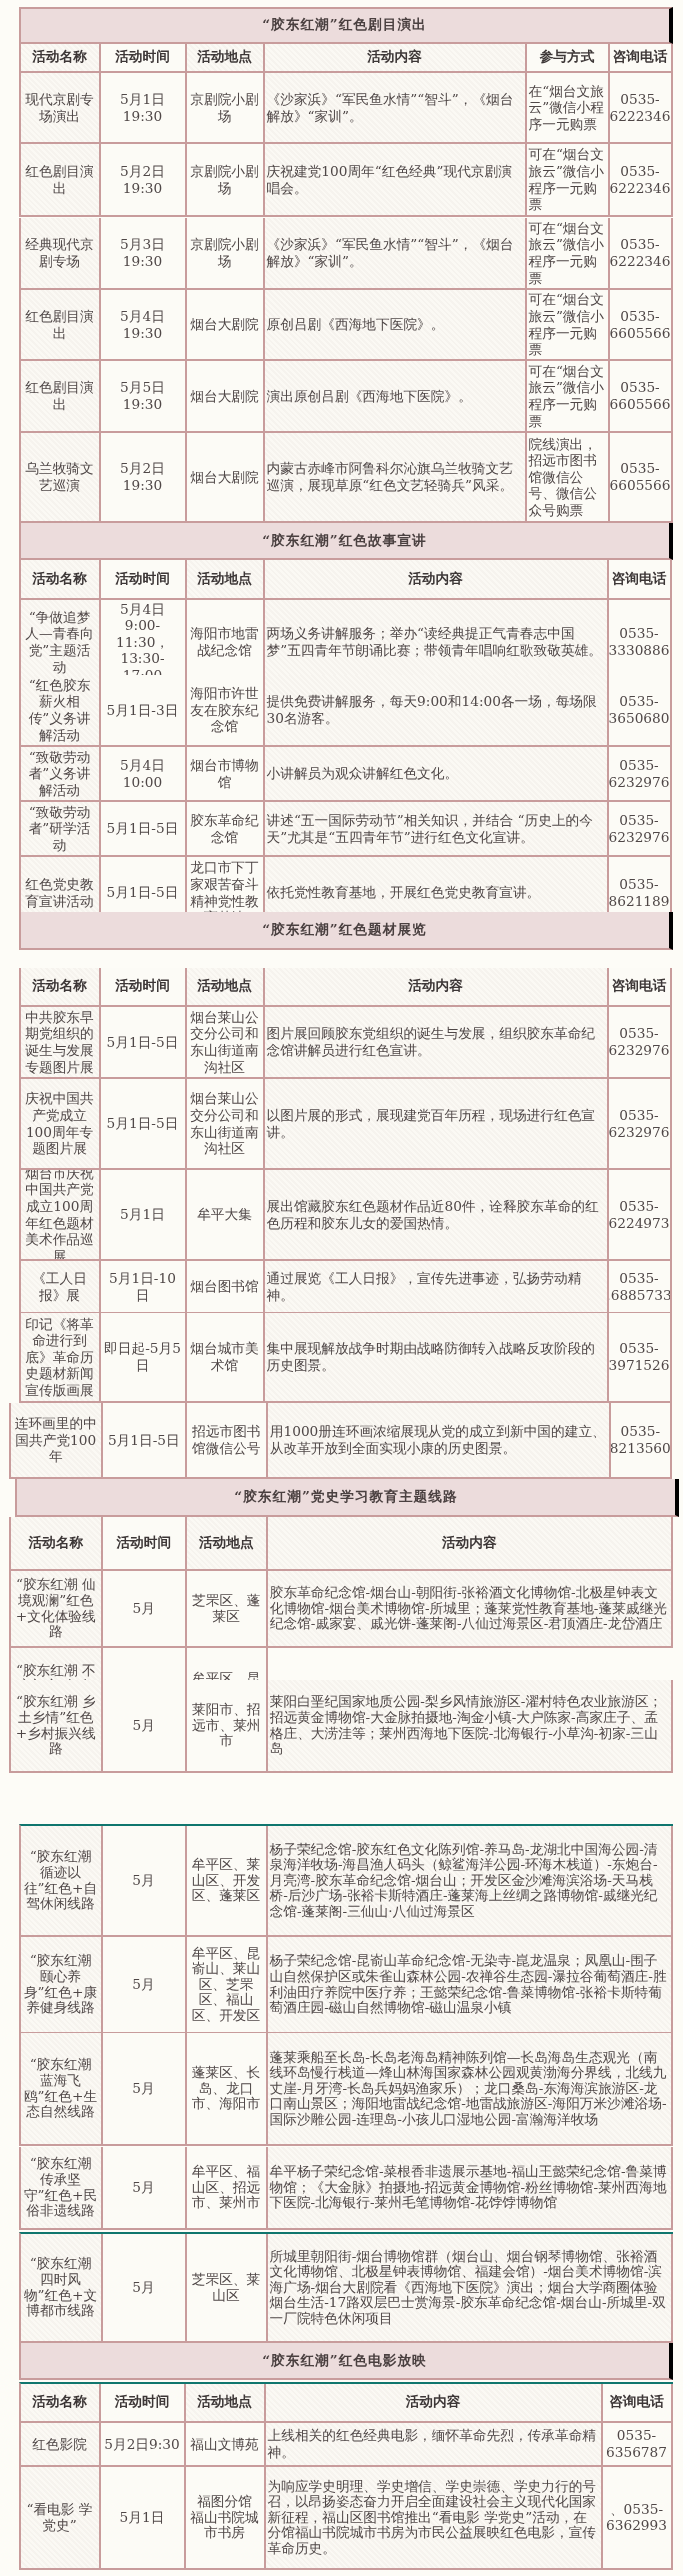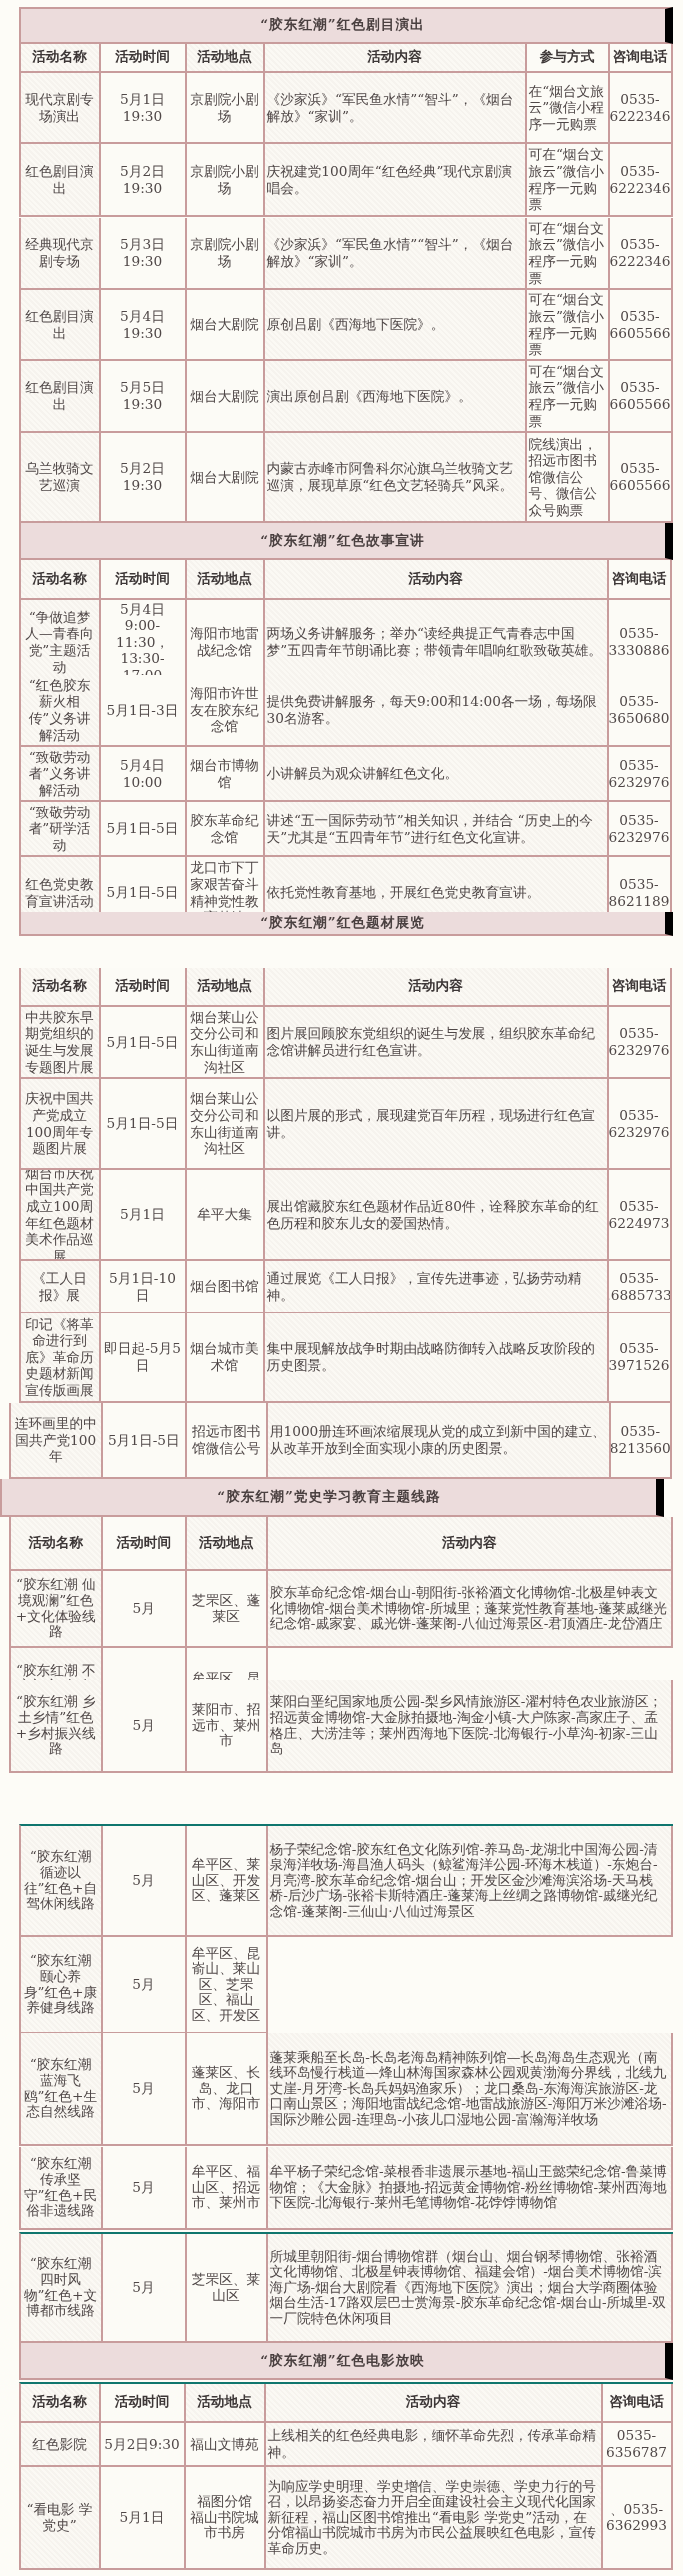--- a/index.html
+++ b/index.html
@@ -1,18 +1,18 @@
 <!DOCTYPE html>
 <html><head>
 <meta charset="utf-8">
 <style>
 *{box-sizing:border-box;margin:0;padding:0}
 html,body{width:683px;height:2576px;background:#fdfcf7;overflow:hidden}
 body{position:relative;font-family:"DejaVu Serif",serif;font-size:13.7px;color:#4f4747}
-.title{position:absolute;border-left:2px solid #c89c9c;border-right:8px solid #000000;border-bottom:2px solid #c89c9c;background:#ecdcdc;display:flex;align-items:center;justify-content:center;font-weight:bold;color:#4a4040;font-size:13.7px;letter-spacing:1px}
+.title{position:absolute;border-left:2px solid #c89c9c;border-right:4px solid #000000;border-bottom:2px solid #c89c9c;background:#ecdcdc;display:flex;align-items:center;justify-content:center;font-weight:bold;color:#4a4040;font-size:13.7px;letter-spacing:1px}
 .title.bt{border-top:2px solid #c89c9c}
 .row{position:absolute;display:grid;border-left:2px solid #c89c9c}
 .row.bt{border-top:2px solid #0f766e}
 .cell{border-right:2px solid #c89c9c;border-bottom:2px solid #c89c9c;display:flex;align-items:center;justify-content:center;text-align:center;padding:1px 2.9px;line-height:16.6px;overflow:hidden;background:#fcfbf6}
 .cell.l{justify-content:flex-start;text-align:left;padding:1px 2px}
 .cell.tx{background:repeating-linear-gradient(45deg,#f6f3ee 0 2px,#fbf9f4 2px 3.9px)}
 .hdr .cell{font-weight:bold;font-family:Liberation Serif, serif;color:#3d3737;font-size:13.7px}
 .tight .cell{line-height:15.6px}
 .g1{left:18.5px;width:654px;grid-template-columns:80px 86px 78px 262px 83px 63px}
 .g2{left:18.5px;width:654px;grid-template-columns:80px 86px 78px 344px 63px}
@@ -124,21 +124,21 @@
   <div class="row g2" style="top:857px;height:73px">
     <div class="cell tx">红色党史教育宣讲活动</div>
     <div class="cell">5月1日-5日</div>
     <div class="cell">龙口市下丁家艰苦奋斗精神党性教育基地</div>
     <div class="cell tx l">依托党性教育基地，开展红色党史教育宣讲。</div>
     <div class="cell">0535-​8621189</div>
   </div>
 </div>
 
 <div>
-  <div class="title" style="left:18.5px;top:912px;width:654px;height:24px">“胶东红潮”红色题材展览</div>
+  <div class="title" style="left:18.5px;top:912px;width:654px;height:38px">“胶东红潮”红色题材展览</div>
   <div class="row g2 hdr" style="top:968px;height:39px">
     <div class="cell tx">活动名称</div>
     <div class="cell">活动时间</div>
     <div class="cell tx">活动地点</div>
     <div class="cell tx">活动内容</div>
     <div class="cell">咨询电话</div>
   </div>
   <div class="row g2" style="top:1007px;height:72px">
     <div class="cell tx">中共胶东早期党组织的诞生与发展专题图片展</div>
     <div class="cell">5月1日-5日</div>
@@ -177,21 +177,21 @@
   <div class="row g3" style="top:1403px;height:76px">
     <div class="cell tx">连环画里的中国共产党100年</div>
     <div class="cell">5月1日-5日</div>
     <div class="cell">招远市图书馆微信公号</div>
     <div class="cell tx l">用1000册连环画浓缩展现从党的成立到新中国的建立、从改革开放到全面实现小康的历史图景。</div>
     <div class="cell">0535-​8213560</div>
   </div>
 </div>
 
 <div>
-  <div class="title" style="left:0;top:1479px;width:664px;height:38px">“胶东红潮”党史学习教育主题线路</div>
+  <div class="title" style="left:15px;top:1479px;width:664px;height:38px">“胶东红潮”党史学习教育主题线路</div>
   <div class="row g4a hdr" style="top:1517px;height:54px">
     <div class="cell tx">活动名称</div>
     <div class="cell">活动时间</div>
     <div class="cell tx">活动地点</div>
     <div class="cell tx">活动内容</div>
   </div>
   <div class="row g4a tight" style="top:1571px;height:77px">
     <div class="cell tx">“胶东红潮 仙境观澜”红色+文化体验线路</div>
     <div class="cell">5月</div>
     <div class="cell">芝罘区、蓬莱区</div>
@@ -211,20 +211,21 @@
   <div class="row g4b tight bt" style="top:1824px;height:113px">
     <div class="cell tx">“胶东红潮 循迹以往”红色+自驾休闲线路</div>
     <div class="cell">5月</div>
     <div class="cell">牟平区、莱山区、开发区、蓬莱区</div>
     <div class="cell tx l">杨子荣纪念馆-胶东红色文化陈列馆-养马岛-龙湖北中国海公园-清泉海洋牧场-海昌渔人码头（鲸鲨海洋公园-环海木栈道）-东炮台-月亮湾-胶东革命纪念馆-烟台山；开发区金沙滩海滨浴场-天马栈桥-后沙广场-张裕卡斯特酒庄-蓬莱海上丝绸之路博物馆-戚继光纪念馆-蓬莱阁-三仙山·八仙过海景区</div>
   </div>
   <div class="row g4b tight" style="top:1937px;height:97px">
     <div class="cell tx">“胶东红潮 颐心养身”红色+康养健身线路</div>
     <div class="cell">5月</div>
     <div class="cell">牟平区、昆嵛山、莱山区、芝罘区、福山区、开发区</div>
+    <div class="cell tx l">杨子荣纪念馆-昆嵛山革命纪念馆-无染寺-崑龙温泉；凤凰山-围子山自然保护区或朱雀山森林公园-农禅谷生态园-瀑拉谷葡萄酒庄-胜利油田疗养院中医疗养；王懿荣纪念馆-鲁菜博物馆-张裕卡斯特葡萄酒庄园-磁山自然博物馆-磁山温泉小镇</div>
   </div>
   <div class="row g4b tight" style="top:2033px;height:113px">
     <div class="cell tx">“胶东红潮 蓝海飞鸥”红色+生态自然线路</div>
     <div class="cell">5月</div>
     <div class="cell">蓬莱区、长岛、龙口市、海阳市</div>
     <div class="cell tx l">蓬莱乘船至长岛-长岛老海岛精神陈列馆—长岛海岛生态观光（南线环岛慢行栈道—烽山林海国家森林公园观黄渤海分界线，北线九丈崖-月牙湾-长岛兵妈妈渔家乐）；龙口桑岛-东海海滨旅游区-龙口南山景区；海阳地雷战纪念馆-地雷战旅游区-海阳万米沙滩浴场-国际沙雕公园-连理岛-小孩儿口湿地公园-富瀚海洋牧场</div>
   </div>
   <div class="row g4b tight" style="top:2147px;height:83px">
     <div class="cell tx">“胶东红潮 传承坚守”红色+民俗非遗线路</div>
     <div class="cell">5月</div>

